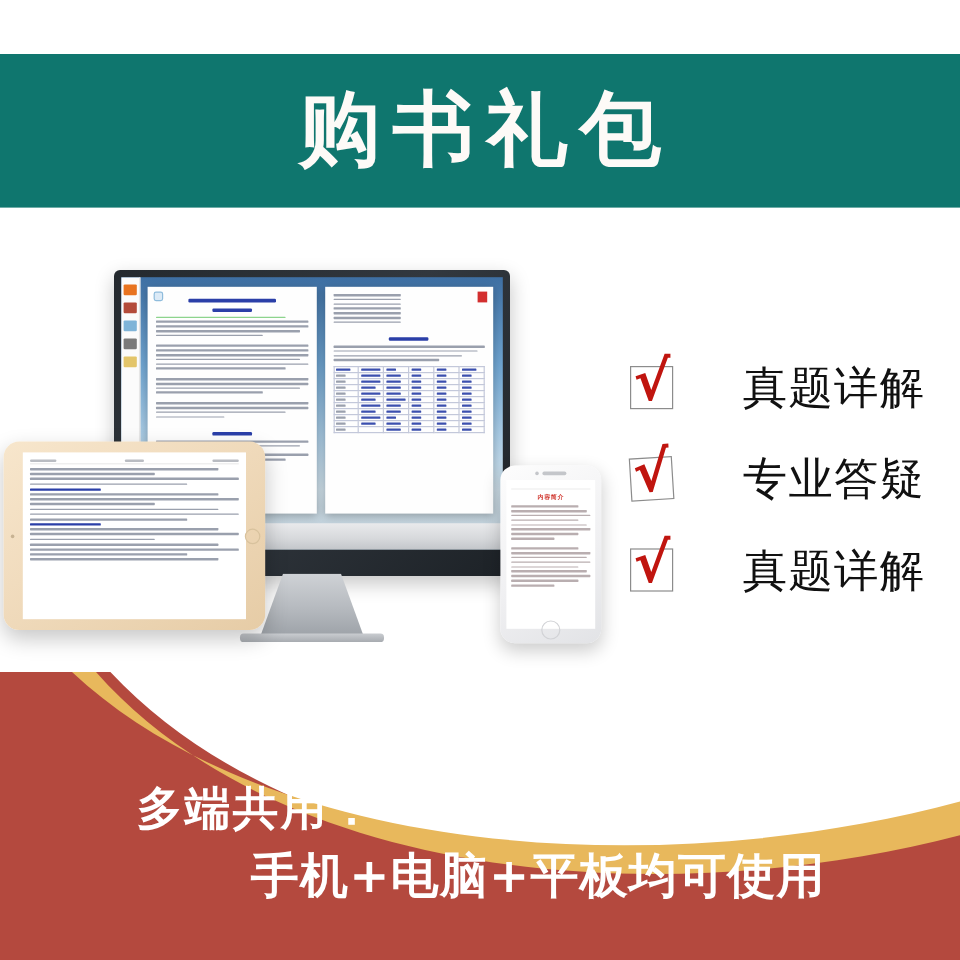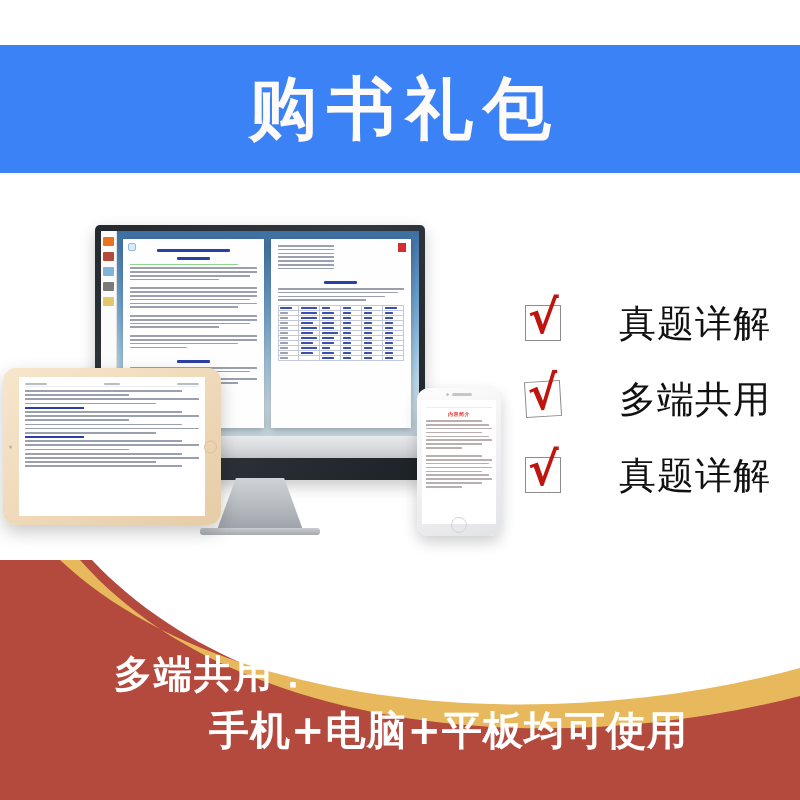--- a/index.html
+++ b/index.html
@@ -7,21 +7,21 @@
     width: 800px; height: 800px;
     background: #ffffff;
     font-family: "Liberation Sans", "DejaVu Sans", sans-serif;
     overflow: hidden;
   }
   #page { position: relative; width: 800px; height: 800px; background: #fff; overflow: hidden; }
 
   
   .top-banner {
     position: absolute; left: 0; top: 45px; width: 800px; height: 128px;
-    background: #3b82f6;
+    background: #0f766e;
     display: flex; align-items: center; justify-content: center;
   }
   .top-banner-title {
     color: #fdfaf7;
     font-size: 68px;
     font-weight: bold;
     letter-spacing: 10px;
     text-indent: 10px;
     line-height: 1;
     font-family: "DejaVu Sans", "Liberation Sans", sans-serif;
@@ -550,21 +550,21 @@
       <span class="check-box">
         <span class="check-mark">√</span>
       </span>
       <span class="feature-label">真题详解</span>
     </div>
 
     <div class="feature-row">
       <span class="check-box tilt">
         <span class="check-mark">√</span>
       </span>
-      <span class="feature-label">多端共用</span>
+      <span class="feature-label">专业答疑</span>
     </div>
 
     <div class="feature-row">
       <span class="check-box">
         <span class="check-mark">√</span>
       </span>
       <span class="feature-label">真题详解</span>
     </div>
 
   </div>

